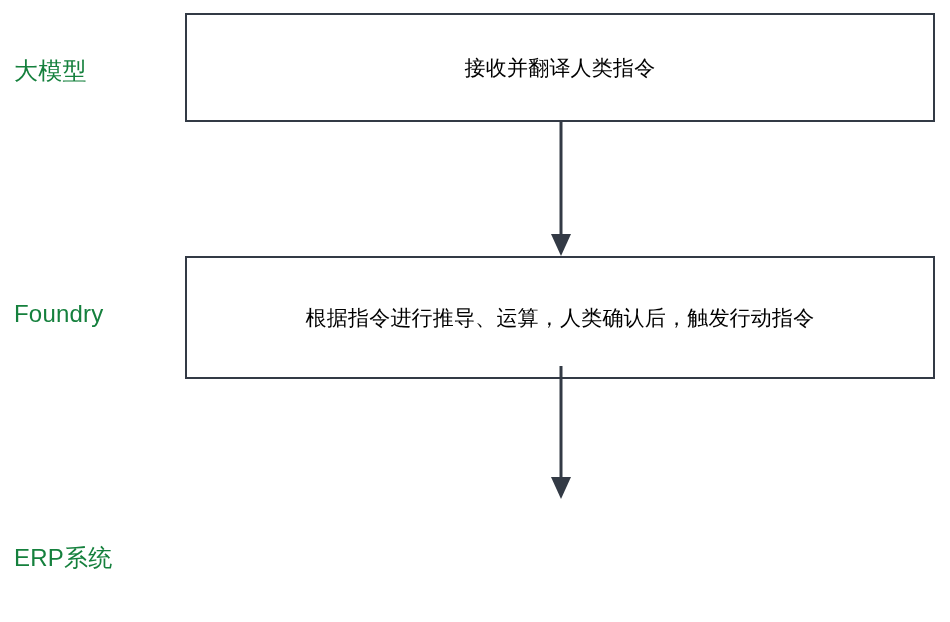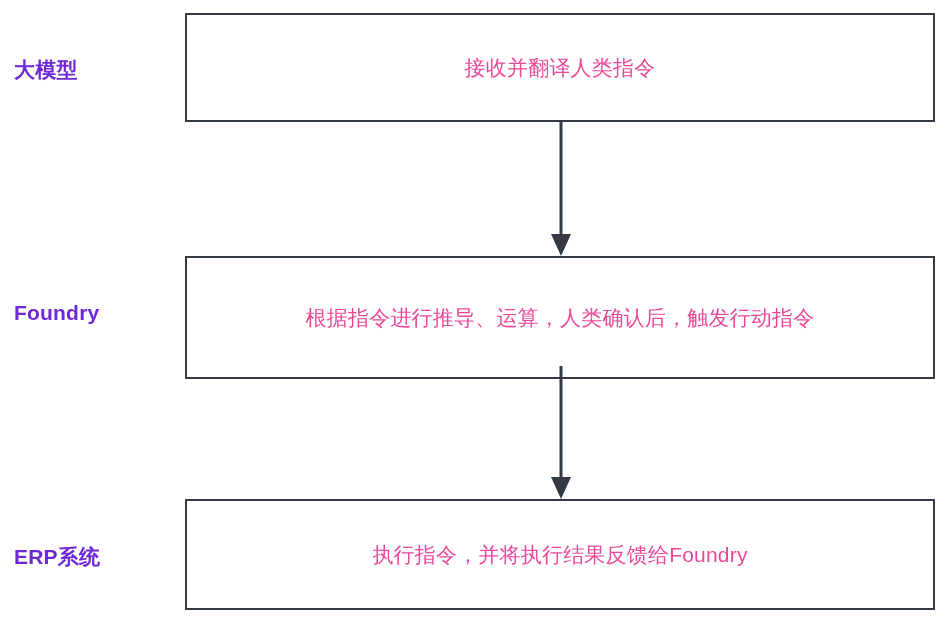--- a/index.html
+++ b/index.html
@@ -17,42 +17,41 @@
     height: 622px;
     background: #ffffff;
     overflow: hidden;
   }
 
   
   .lane-label {
     position: absolute;
     left: 14px;
     width: 160px;
-    color: #6d28d9;
-    font-size: 21px;
+    color: #15803d;
+    font-size: 24px;
     line-height: 1.2;
     letter-spacing: 0.2px;
     white-space: nowrap;
-    font-weight: bold;
   }
 
   
   .node {
     position: absolute;
     left: 185px;
     width: 750px;
     box-sizing: border-box;
     border: 2px solid #333a45;
     background: #ffffff;
     display: flex;
     align-items: center;
     justify-content: center;
   }
   .node-label {
-    color: #ec4899;
+    color: #000000;
     font-size: 21px;
     line-height: 1.3;
     letter-spacing: 0.2px;
     text-align: center;
     white-space: nowrap;
   }
 
   .node-1 { top: 13px;  height: 109px; }
   .node-2 { top: 256px; height: 123px; }
   .node-3 { top: 499px; height: 111px; }
@@ -97,17 +96,14 @@
     <span class="node-label">根据指令进行推导、运算，人类确认后，触发行动指令</span>
   </div>
 
   <div class="connector connector-2">
     <svg width="22" height="133" viewBox="0 0 22 133" xmlns="http://www.w3.org/2000/svg">
       <line x1="11" y1="0" x2="11" y2="113" stroke="#333a45" stroke-width="3"></line>
       <polygon points="1,111 21,111 11,133" fill="#333a45"></polygon>
     </svg>
   </div>
 
-  <div class="node node-3">
-    <span class="node-label">执行指令，并将执行结果反馈给Foundry</span>
-  </div>
 
 </div>
 
 </body></html>

